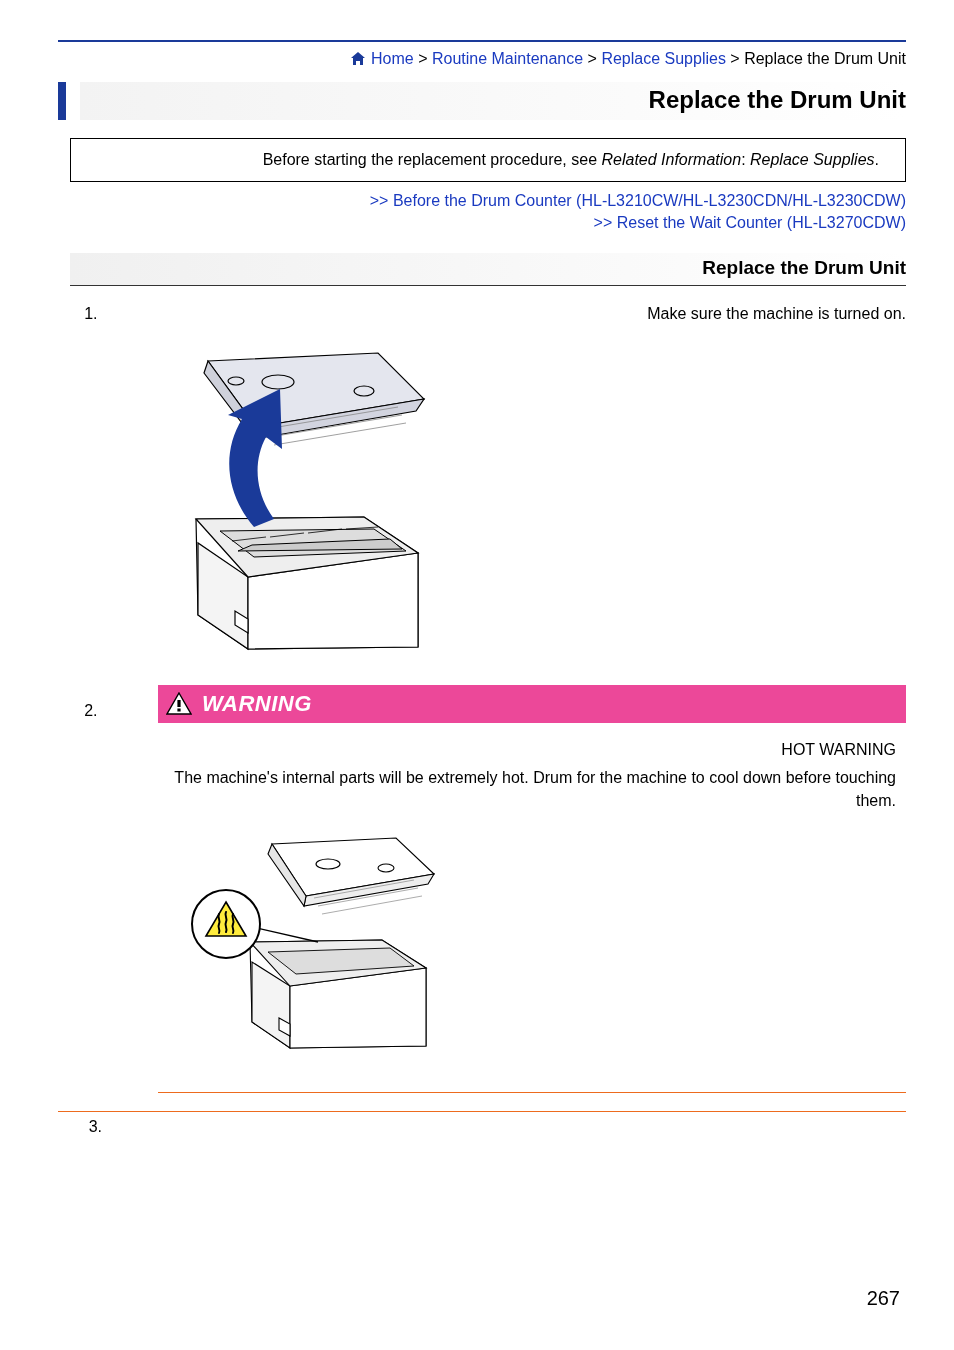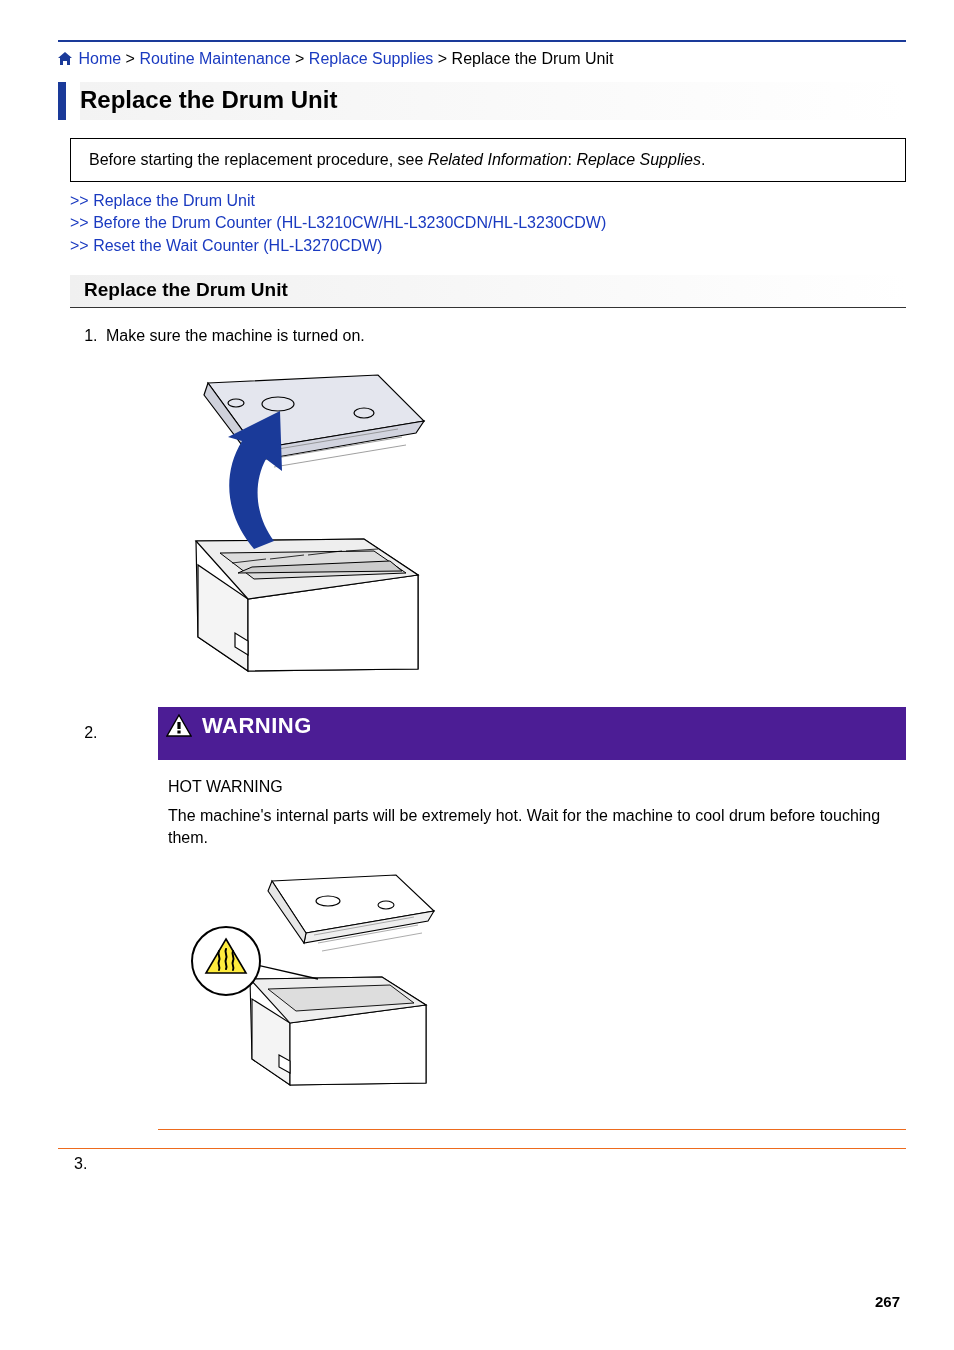--- a/index.html
+++ b/index.html
@@ -1,46 +1,46 @@
 <!DOCTYPE html>
 <html><head>
 <meta charset="utf-8">
 <style>
   * { box-sizing: border-box; }
   body { margin: 0; background: #fff; font-family: Arial, Helvetica, sans-serif; font-size: 16px; color: #000; }
-  .page { width: 954px; height: 1350px; margin: 0 auto; position: relative; padding: 40px 48px 0 58px; }
+  .page { width: 954px; height: 1350px; margin: 0 auto; position: relative; padding: 40px 48px 0 58px; text-align: right; }
   .top-rule { border-top: 2.5px solid #1a3a99; margin-bottom: 8px; }
   .breadcrumb { font-size: 16px; color: #000; margin-bottom: 14px; }
   .breadcrumb .home-icon { display:inline-block; vertical-align: -1px; margin-right: 2px; }
   .breadcrumb a { color: #1a3ac0; text-decoration: none; }
   .title-bar { display: flex; align-items: stretch; margin-bottom: 18px; }
   .title-accent { width: 8px; background: #1a3a99; margin-right: 14px; flex-shrink: 0; }
   .title-text-wrap { flex: 1; background: linear-gradient(to right,#f3f3f3 0%,#ffffff 100%); padding: 4px 0 6px 0; }
   .title-text-wrap h1 { margin:0; font-size: 24px; font-weight:700; }
-  .note-box { border: 1px solid #000; padding: 12px 18px; margin: 0 0 8px 12px; font-size: 16px; }
+  .note-box { border: 1px solid #000; padding: 12px 26px; margin: 0 0 8px 12px; font-size: 16px; }
   .note-box .ital { font-style: italic; }
   .toc-links { margin: 0 0 18px 12px; font-size: 16px; line-height: 1.4; }
   .toc-links a { color: #1a3ac0; text-decoration:none; display:inline; }
   .toc-links .arrows { color:#1a3ac0; }
   .sub-heading { border-bottom: 1px solid #333; background: linear-gradient(to right,#f0f0f0 0%,#ffffff 100%); padding: 4px 0 6px 14px; margin: 0 0 14px 12px; }
   .sub-heading h2 { margin:0; font-size: 19px; font-weight:700; }
   ol.steps { list-style: decimal; padding-left: 44px; margin: 16px 0 12px 0; }
   ol.steps > li { padding-left: 4px; margin-bottom: 12px; font-size: 16px; line-height:1.45; }
   .figure-1 { width: 300px; height: 330px; margin: 8px 0 18px 52px; background:#fff; position:relative; }
   .warning-block { margin: 0 0 18px 52px; }
-  .warning-header { background: #4c1d95; color: #fff; display:flex; align-items:center; padding: 3px 0 18px 8px; }
+  .warning-header { background: #ec4899; color: #fff; display:flex; align-items:center; padding: 3px 0 3px 8px; font-style: italic; }
   .warning-header .w-icon { margin-right: 10px; }
   .warning-header .w-label { font-size: 22px; font-weight:700; letter-spacing: 0.5px; }
   .warning-body { border-bottom: 1.5px solid #ed6b1e; padding: 10px 10px 14px 10px; font-size: 16px; line-height:1.4; }
   .warning-body .sub { margin: 6px 0 6px 0; }
   .figure-2 { width: 270px; height: 250px; margin: 12px 0 4px 18px; background:#fff; }
   .section-divider { border-top: 1.5px solid #ed6b1e; margin: 0 0 6px 0; }
   .step3-row { display:flex; margin-left: 16px; font-size:16px; }
   .step3-row .num { width: 28px; flex-shrink:0; }
-  .page-num { position:absolute; bottom: 40px; right: 54px; font-size:15px; font-weight:700; }
+  .page-num { position:absolute; bottom: 40px; right: 54px; font-size:20px; font-weight:400; }
   svg { display:block; }
 </style>
 </head>
 <body>
 
 <div class="page">
   <div class="top-rule"></div>
 
   <div class="breadcrumb">
     <span class="home-icon">
@@ -59,21 +59,20 @@
     <div class="title-text-wrap">
       <h1>Replace the Drum Unit</h1>
     </div>
   </div>
 
   <div class="note-box">
     <span>Before starting the replacement procedure, see </span><span class="ital">Related Information</span><span>: </span><span class="ital">Replace Supplies</span><span>.</span>
   </div>
 
   <div class="toc-links">
-    <div><span class="arrows">&gt;&gt; </span><a href="#"><span>Replace the Drum Unit</span></a></div>
     <div><span class="arrows">&gt;&gt; </span><a href="#"><span>Before the Drum Counter (HL-L3210CW/HL-L3230CDN/HL-L3230CDW)</span></a></div>
     <div><span class="arrows">&gt;&gt; </span><a href="#"><span>Reset the Wait Counter (HL-L3270CDW)</span></a></div>
   </div>
 
   <div class="sub-heading">
     <h2>Replace the Drum Unit</h2>
   </div>
 
   <ol class="steps">
     <li>Make sure the machine is turned on.</li>
@@ -121,21 +120,21 @@
             <svg width="26" height="24" viewBox="0 0 26 24">
                 <path d="M13 1 L25 22 L1 22 Z" fill="#fff" stroke="#000" stroke-width="1.4"></path>
                 <rect x="11.4" y="8" width="3.2" height="7" fill="#000"></rect>
                 <rect x="11.4" y="16.5" width="3.2" height="3" fill="#000"></rect>
               </svg>
           </span>
           <span class="w-label">WARNING</span>
         </div>
         <div class="warning-body">
           <div class="sub">HOT WARNING</div>
-          <div>The machine's internal parts will be extremely hot. Wait for the machine to cool drum before touching them.</div>
+          <div>The machine's internal parts will be extremely hot. Drum for the machine to cool down before touching them.</div>
           <div class="figure-2">
             <svg viewBox="0 0 270 250" width="270" height="250">
 
               <g stroke="#000" stroke-width="1.1" fill="#fff">
                 <path d="M64 118 L196 116 L240 144 L240 222 L104 224 L66 198 Z"></path>
                 <path d="M66 198 L104 224 L104 162 L66 138 Z" fill="#f4f4f4"></path>
                 <path d="M104 162 L240 144 L240 222 L104 224 Z" fill="#fff"></path>
                 <path d="M64 118 L196 116 L240 144 L104 162 Z" fill="#eee"></path>
                 <path d="M104 200 L104 212 L93 206 L93 194 Z" fill="#fff"></path>
               </g>

